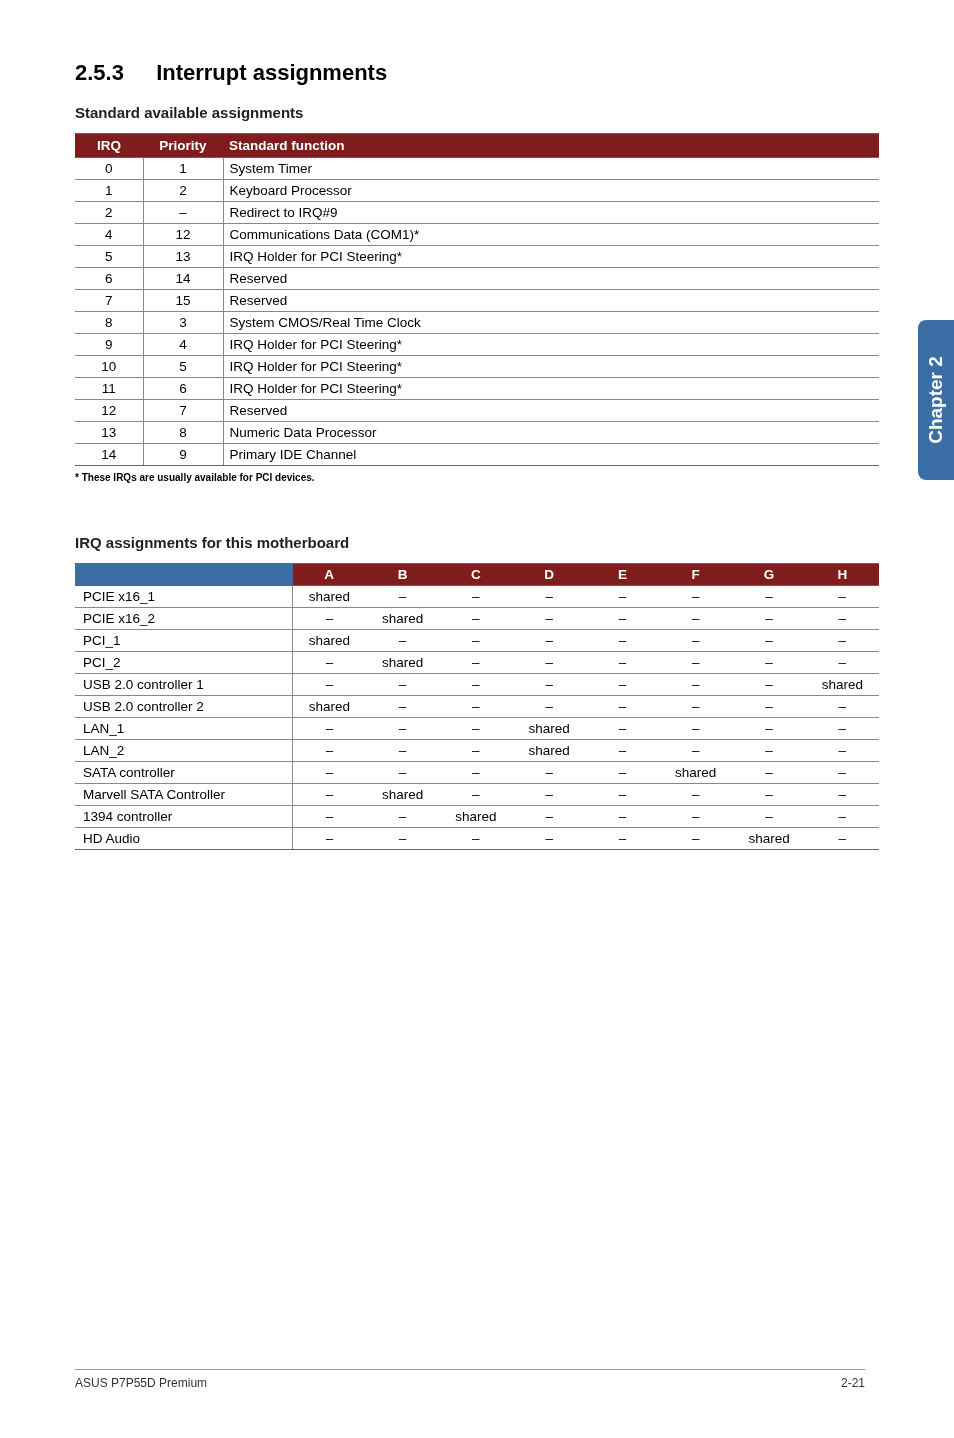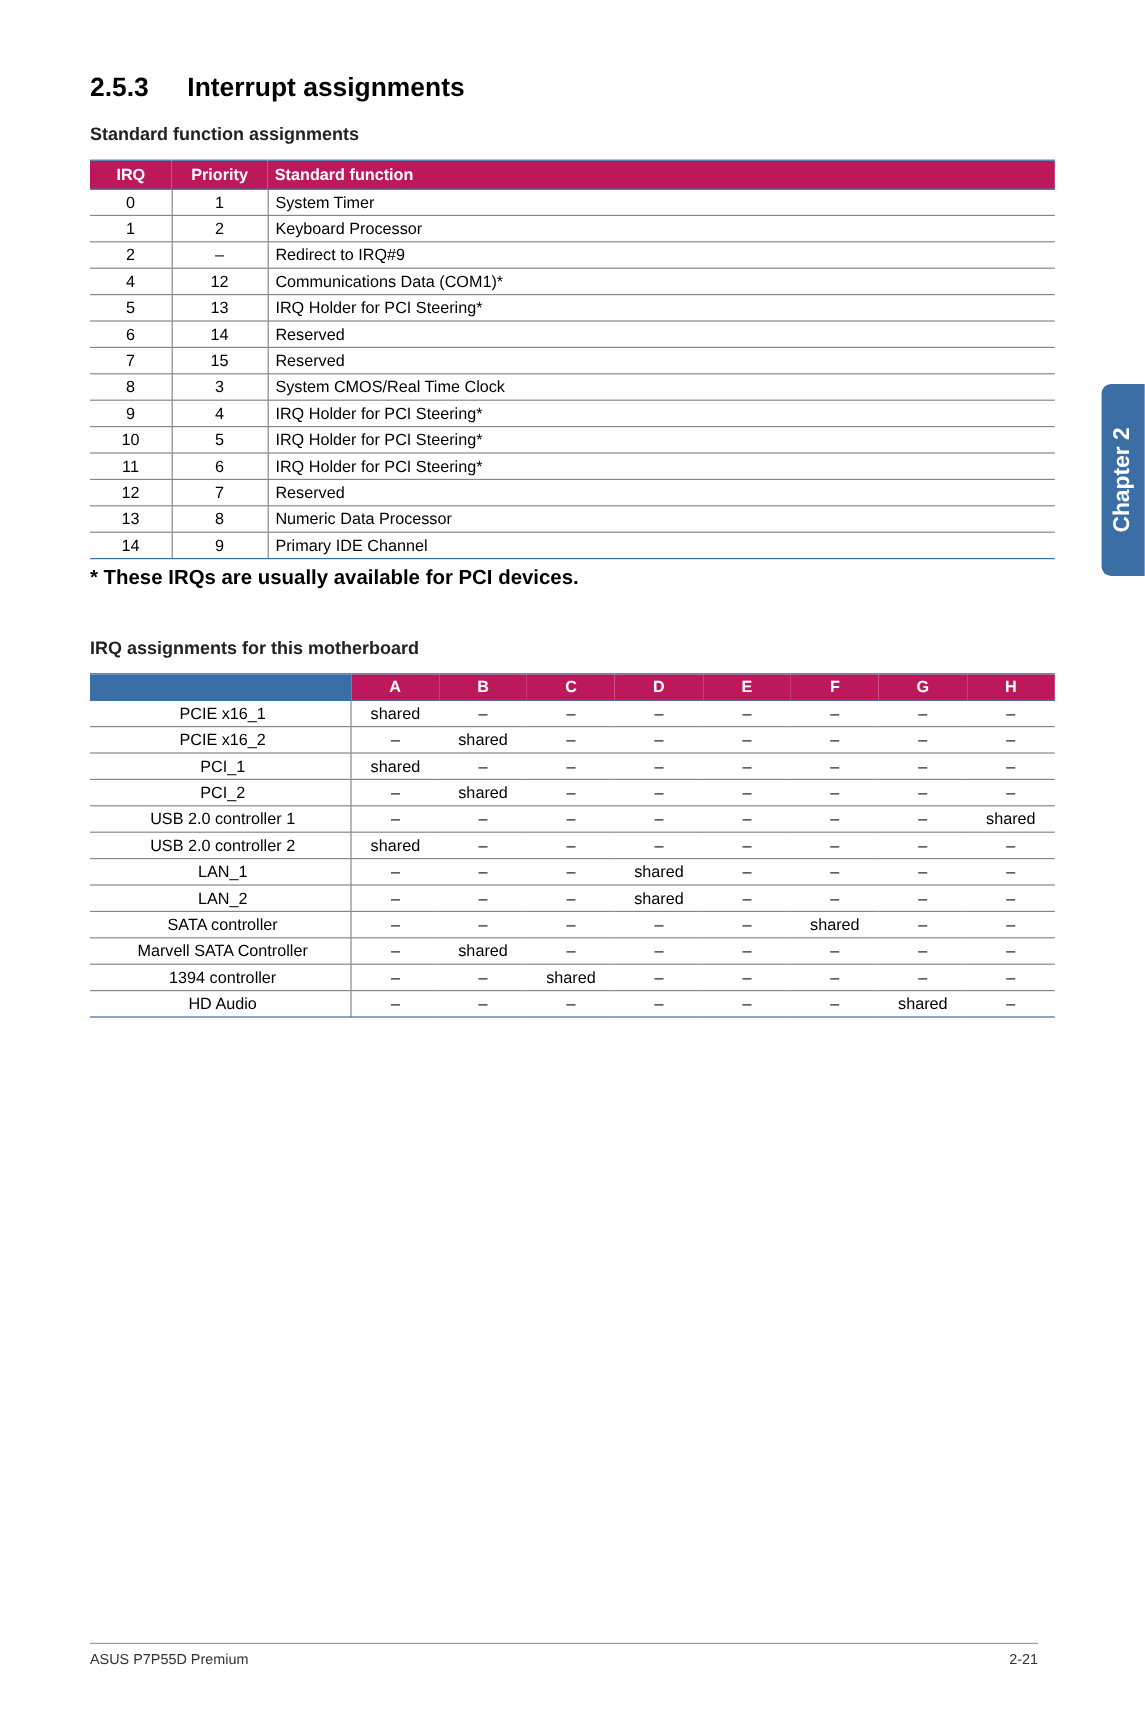--- a/index.html
+++ b/index.html
@@ -2,50 +2,50 @@
 <html><head>
 <meta charset="utf-8">
 <style>
 * { margin: 0; padding: 0; box-sizing: border-box; }
 body { font-family: Arial, Helvetica, sans-serif; font-size: 14px; color: #000; background: #fff; width: 954px; height: 1438px; position: relative; }
 .page { padding: 60px 75px 0 75px; }
 .h-sec { font-weight: bold; font-size: 22px; margin-bottom: 18px; }
 .h-sec .num { display: inline-block; width: 75px; }
 .h-sub { font-weight: bold; font-size: 15px; margin-bottom: 12px; color: #222; }
 table { width: 100%; border-collapse: collapse; font-size: 13.5px; }
-th { background: #be185d; color: #fff; font-weight: bold; text-align: left; padding: 4px 6px; border-top: 1.5px solid #3a6ea5; border-bottom: 1.5px solid #3a6ea5; }
+th { background: #7f1d1d; color: #fff; font-weight: bold; text-align: left; padding: 4px 6px; border-top: 1.5px solid #3a6ea5; border-bottom: 1.5px solid #3a6ea5; }
 .t1 td { padding: 3px 6px; border-bottom: 1px solid #888; }
 .t1 tr:last-child td { border-bottom: 1.5px solid #3a6ea5; }
 .t1 td:first-child, .t1 td:nth-child(2), .t1 th:first-child, .t1 th:nth-child(2) { text-align: center; }
 .t1 td:nth-child(1), .t1 td:nth-child(2) { border-right: 1px solid #888; }
 .t1 th:nth-child(1) { width: 68px; }
 .t1 th:nth-child(2) { width: 80px; }
-.footnote { font-size: 17px; font-weight: bold; margin-top: 6px; margin-bottom: 40px; }
+.footnote { font-size: 10px; font-weight: bold; margin-top: 6px; margin-bottom: 51px; }
 .t2 th, .t2 td { text-align: center; padding: 3px 4px; }
-.t2 th:first-child, .t2 td:first-child { text-align: center; padding-left: 8px; }
+.t2 th:first-child, .t2 td:first-child { text-align: left; padding-left: 8px; }
 .t2 td { border-bottom: 1px solid #888; }
 .t2 tr:last-child td { border-bottom: 1.5px solid #3a6ea5; }
 .t2 td:first-child { border-right: 1px solid #888; }
 .t2 th:first-child { width: 190px; background: #3a6ea5; }
 .t2 th { width: 64px; }
 .side-tab { position: absolute; right: 0; top: 320px; width: 36px; height: 160px; background: #3a6ea5; border-top-left-radius: 8px; border-bottom-left-radius: 8px; display: flex; align-items: center; justify-content: center; }
 .side-tab span { color: #fff; font-weight: bold; font-size: 19px; transform: rotate(-90deg); white-space: nowrap; }
 .footer { position: absolute; bottom: 48px; left: 75px; right: 89px; border-top: 1px solid #999; padding-top: 6px; font-size: 12px; color: #333; display: flex; justify-content: space-between; }
 </style>
 </head>
 <body>
 
 <div class="page">
 
   <div class="h-sec">
     <span class="num">2.5.3</span>
     <span>Interrupt assignments</span>
   </div>
 
-  <div class="h-sub">Standard function assignments</div>
+  <div class="h-sub">Standard available assignments</div>
 
   <table class="t1">
     <thead>
       <tr>
         <th>IRQ</th>
         <th>Priority</th>
         <th>Standard function</th>
       </tr>
     </thead>
     <tbody id="t1-body">

